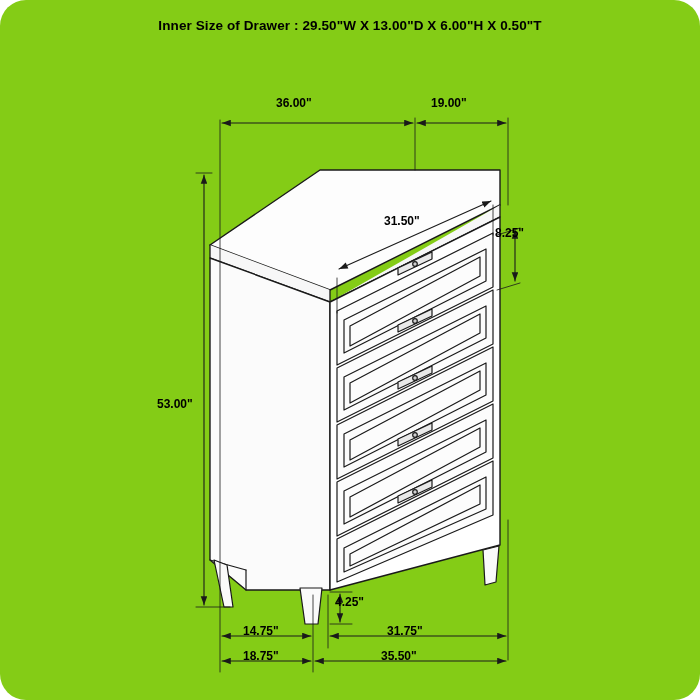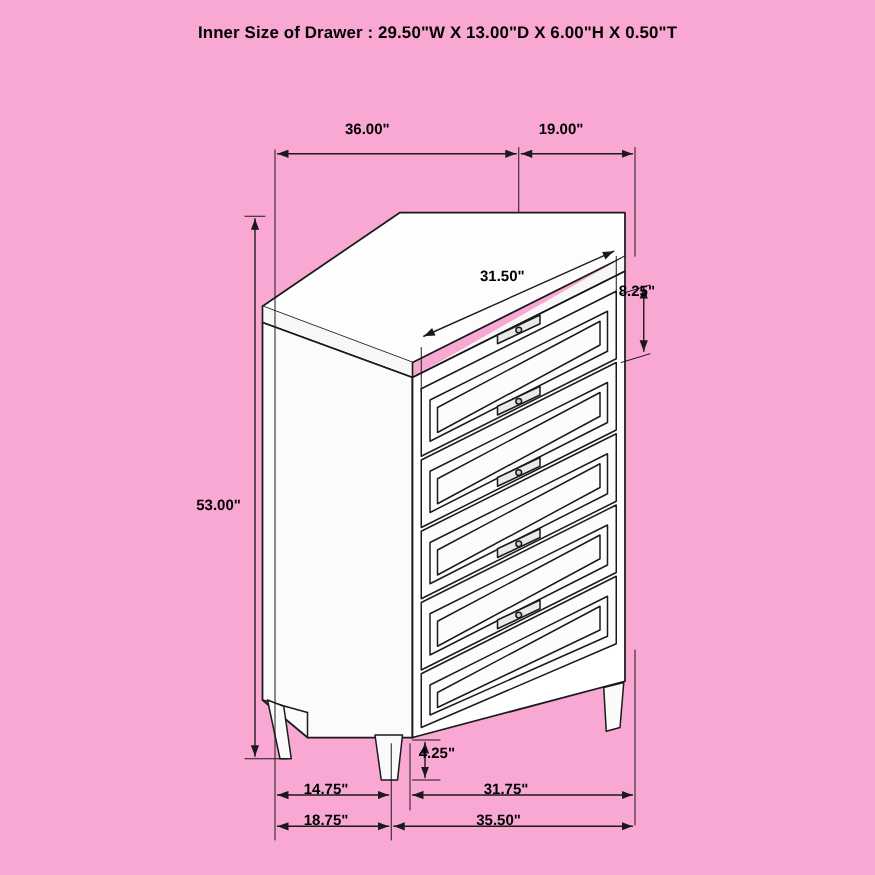--- a/index.html
+++ b/index.html
@@ -4,23 +4,24 @@
 <style>
   html, body {
     margin: 0;
     padding: 0;
     background: #ffffff;
   }
   #page {
     position: relative;
     width: 700px;
     height: 700px;
-    background: #f9a8d4;
+    background: #84cc16;
     font-family: "Liberation Sans", sans-serif;
     overflow: hidden;
+    border-radius: 26px;
   }
   #title {
     position: absolute;
     top: 18px;
     left: 0;
     width: 700px;
     text-align: center;
     font-size: 13.5px;
     font-weight: bold;
     color: #000000;

